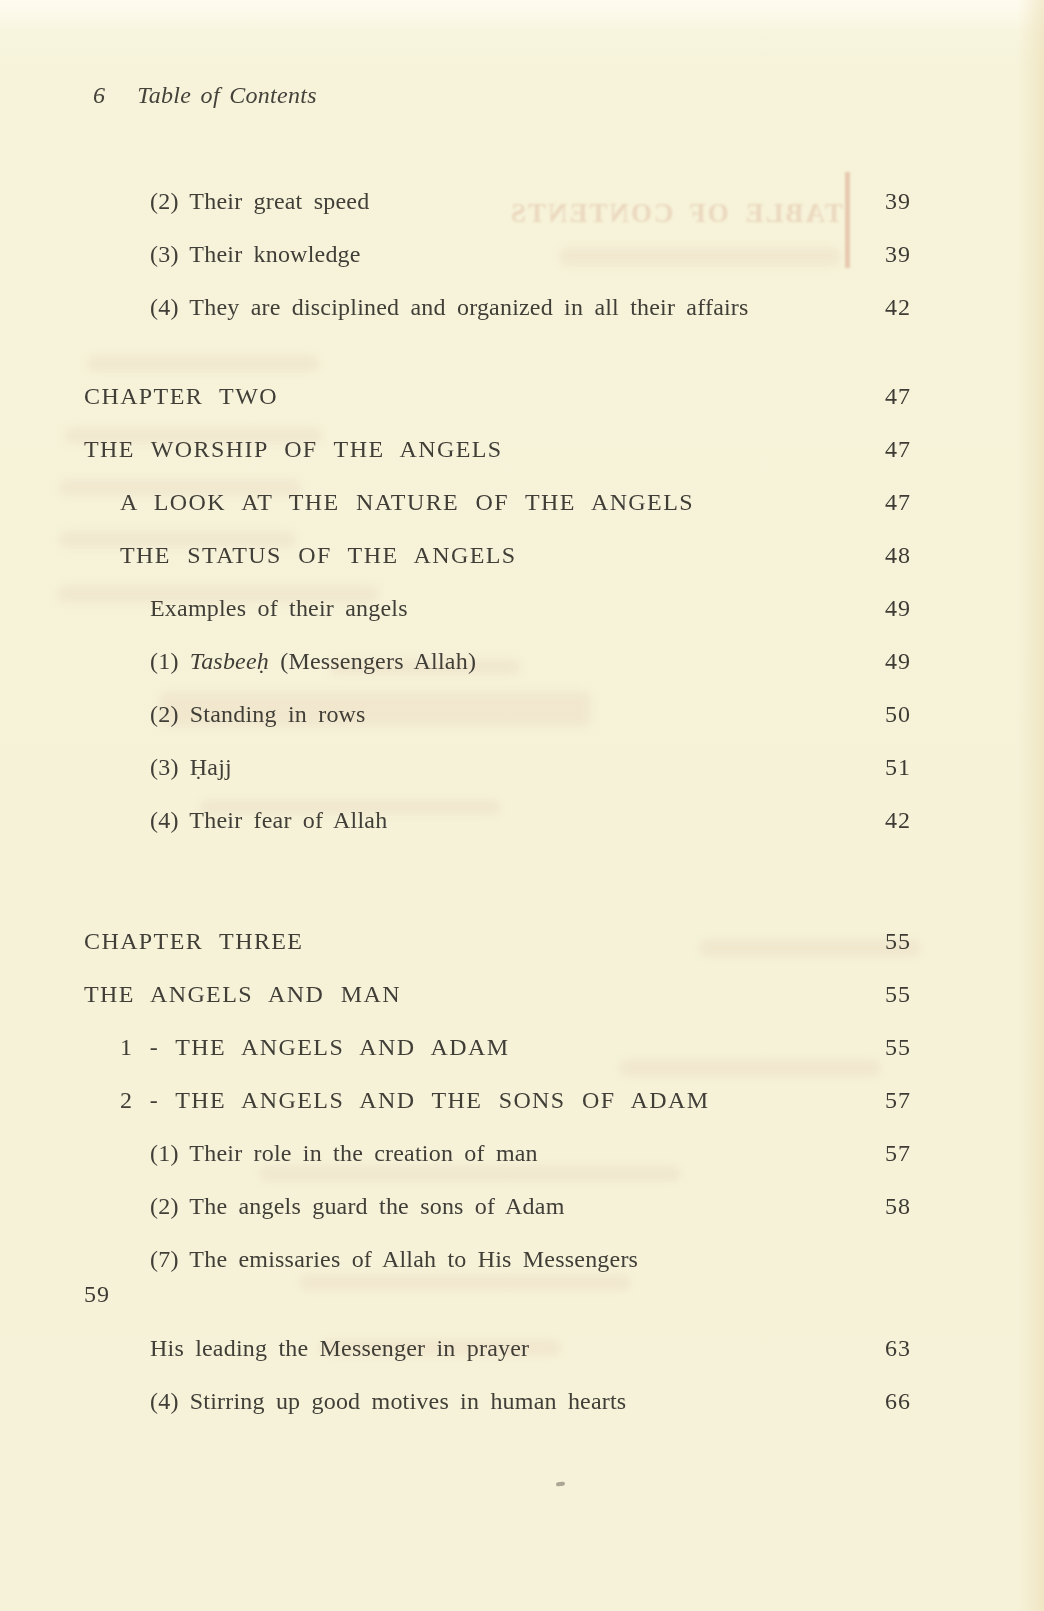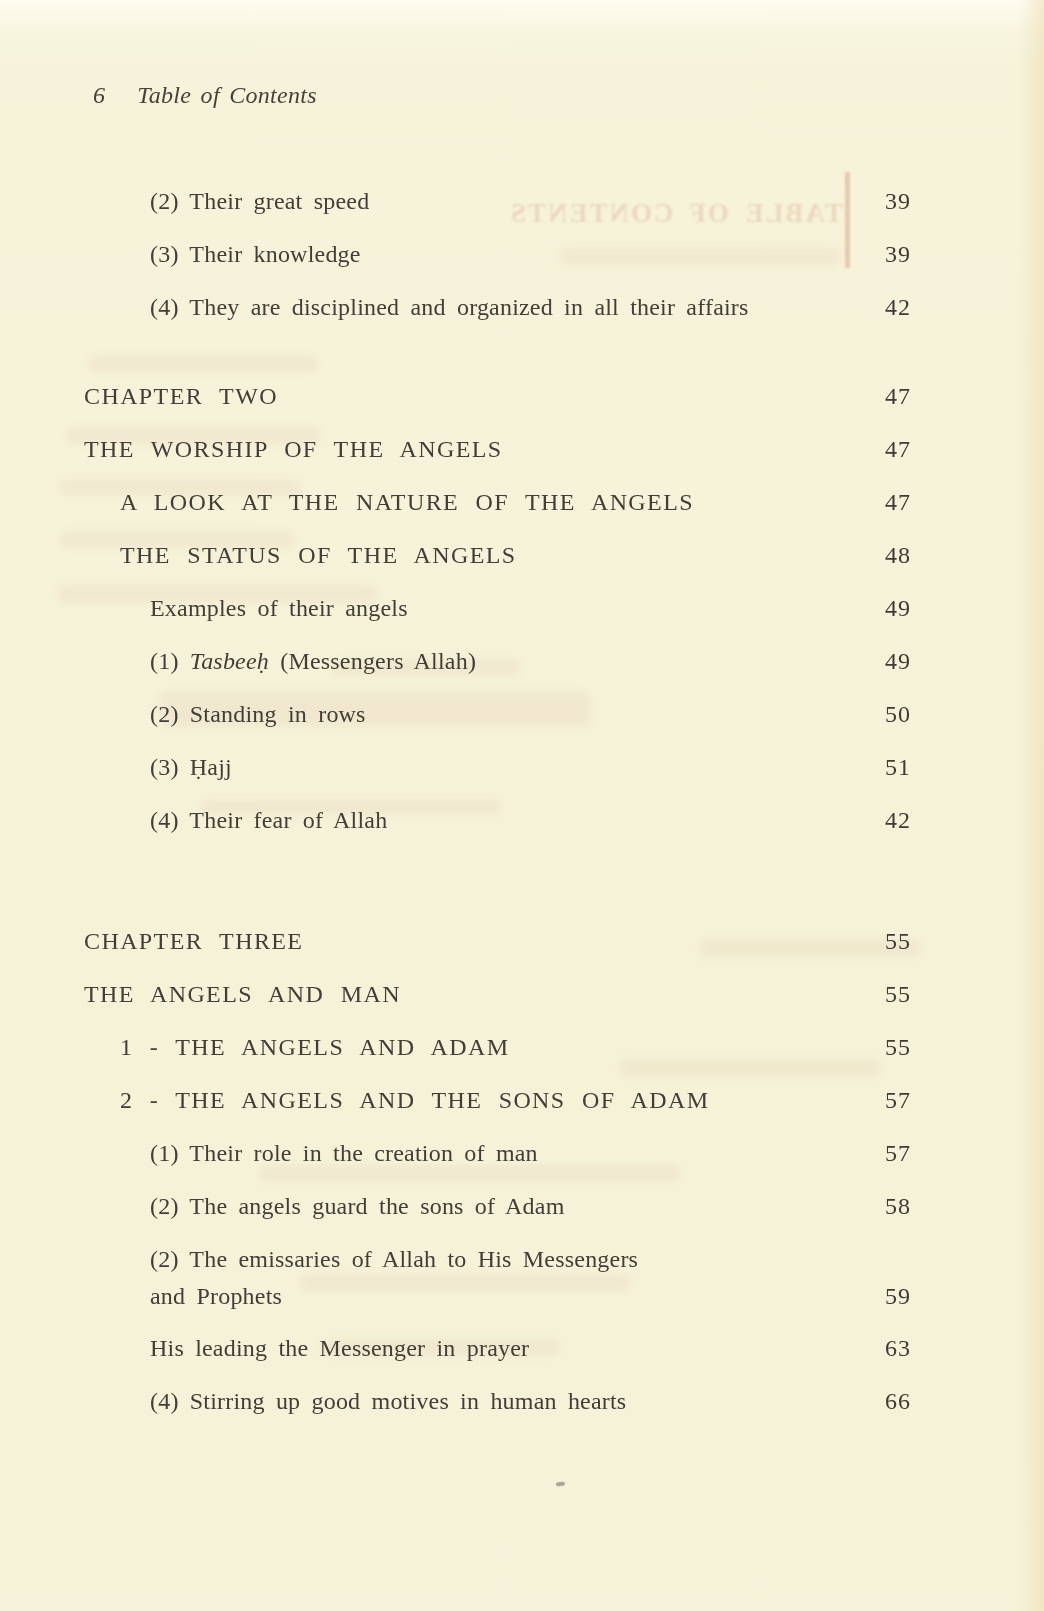--- a/index.html
+++ b/index.html
@@ -211,24 +211,23 @@
           </div>
         </div>
         <div class="toc-row lvl-sub">
           <div class="toc-line">
             <span class="toc-label"><span>(2) The angels guard the sons of Adam</span></span>
             <span class="toc-page">58</span>
           </div>
         </div>
         <div class="toc-row lvl-sub two">
           <div class="toc-line">
-            <span class="toc-label"><span>(2) The emissaries of Allah to His Messengers</span></span>
+            <span class="toc-label"><span>(7) The emissaries of Allah to His Messengers</span></span>
           </div>
           <div class="toc-line cont">
-            <span class="toc-label">and Prophets</span>
             <span class="toc-page">59</span>
           </div>
         </div>
         <div class="toc-row lvl-sub">
           <div class="toc-line">
             <span class="toc-label"><span>His leading the Messenger in prayer</span></span>
             <span class="toc-page">63</span>
           </div>
         </div>
         <div class="toc-row lvl-sub">

